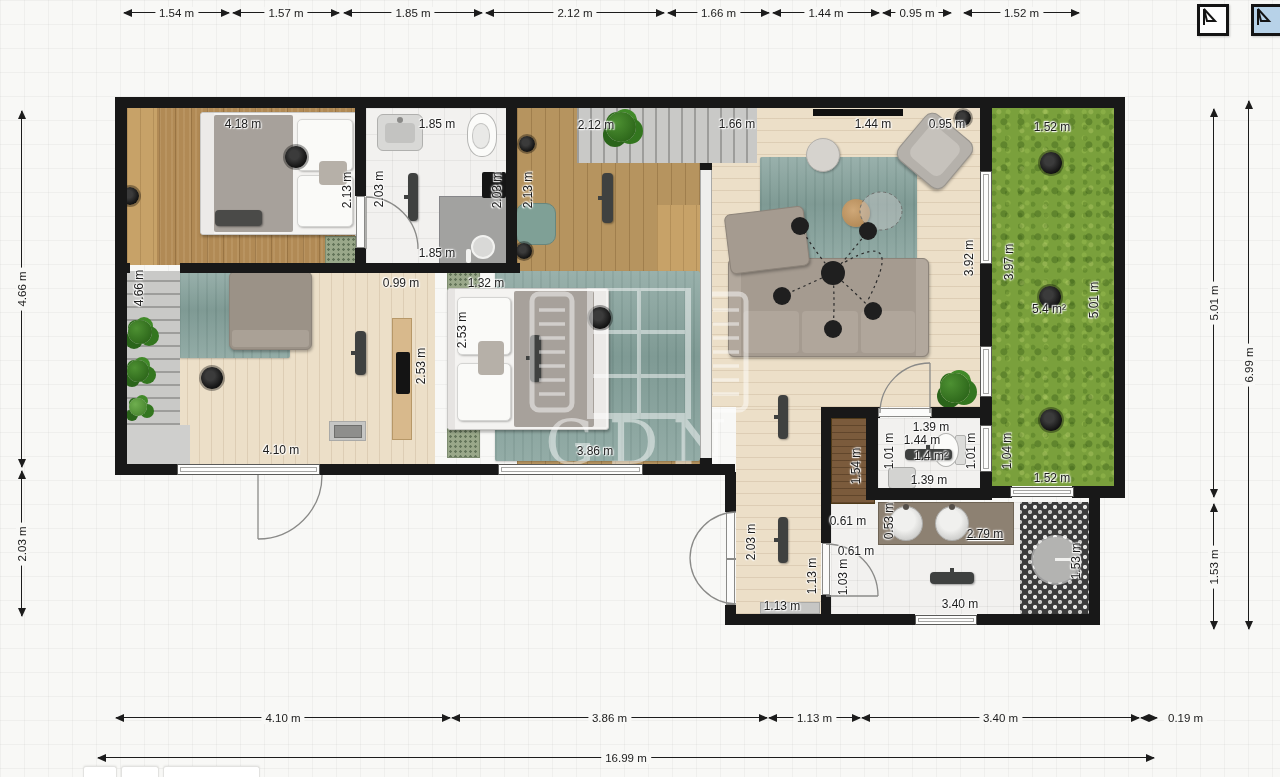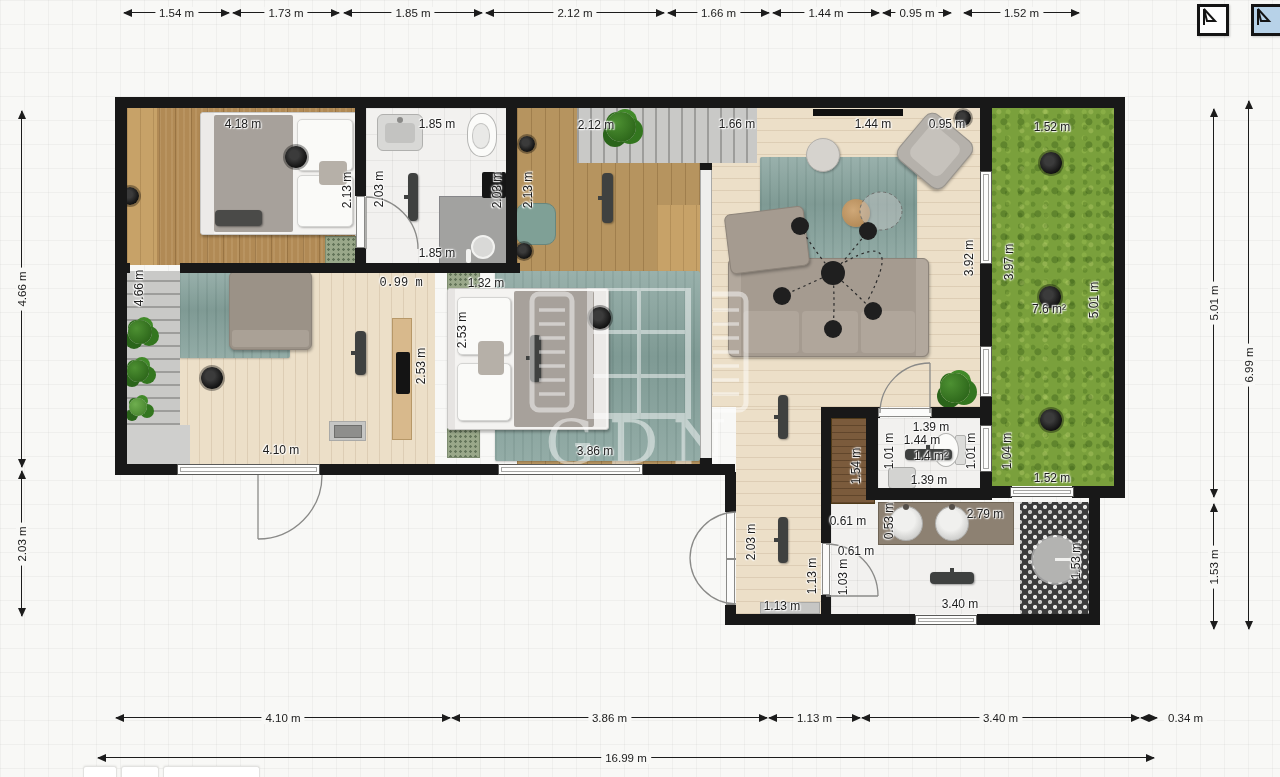--- a/index.html
+++ b/index.html
@@ -339,21 +339,21 @@
 <div class="stubbtn" style="left:83px;top:766px;width:32px;"></div>
 <div class="stubbtn" style="left:121px;top:766px;width:36px;"></div>
 <div class="stubbtn" style="left:163px;top:766px;width:95px;"></div>
 
 <div class="dim h" style="left: 123px; top: 6px; width: 107px;">
     <i class="ln"></i>
     <span class="lbl">1.54 m</span>
   </div>
 <div class="dim h" style="left: 232px; top: 6px; width: 108px;">
     <i class="ln"></i>
-    <span class="lbl">1.73 m</span>
+    <span class="lbl">1.57 m</span>
   </div>
 <div class="dim h" style="left: 343px; top: 6px; width: 140px;">
     <i class="ln"></i>
     <span class="lbl">1.85 m</span>
   </div>
 <div class="dim h" style="left: 485px; top: 6px; width: 180px;">
     <i class="ln"></i>
     <span class="lbl">2.12 m</span>
   </div>
 <div class="dim h" style="left: 667px; top: 6px; width: 103px;">
@@ -383,21 +383,21 @@
 <div class="dim h" style="left: 768px; top: 711px; width: 93px;">
     <i class="ln"></i>
     <span class="lbl">1.13 m</span>
   </div>
 <div class="dim h" style="left: 861px; top: 711px; width: 279px;">
     <i class="ln"></i>
     <span class="lbl">3.40 m</span>
   </div>
 <div class="dim h" style="left: 1140px; top: 711px; width: 18px;">
     <i class="ln"></i>
-    <span class="lbl out">0.34 m</span>
+    <span class="lbl out">0.19 m</span>
   </div>
 <div class="dim h" style="left: 97px; top: 751px; width: 1058px;">
     <i class="ln"></i>
     <span class="lbl">16.99 m</span>
   </div>
 <div class="dim v" style="left: 15px; top: 110px; height: 358px;">
     <i class="ln"></i>
     <span class="lbl">4.66 m</span>
   </div>
 <div class="dim v" style="left: 15px; top: 470px; height: 147px;">
@@ -423,24 +423,24 @@
 <span class="plab" style="left: 873px; top: 124px;">1.44 m</span>
 <span class="plab" style="left: 947px; top: 124px;">0.95 m</span>
 <span class="plab" style="left: 1052px; top: 127px;">1.52 m</span>
 <span class="plab r" style="left: 347px; top: 190px;">2.13 m</span>
 <span class="plab r" style="left: 379px; top: 189px;">2.03 m</span>
 <span class="plab r" style="left: 497px; top: 190px;">2.03 m</span>
 <span class="plab r" style="left: 528px; top: 190px;">2.13 m</span>
 <span class="plab" style="left: 437px; top: 253px;">1.85 m</span>
 <span class="plab r" style="left: 969px; top: 258px;">3.92 m</span>
 <span class="plab r" style="left: 1009px; top: 262px;">3.97 m</span>
-<span class="plab" style="left: 1049px; top: 309px;">7.6 m²</span>
+<span class="plab" style="left: 1049px; top: 309px;">5.4 m²</span>
 <span class="plab r" style="left: 1094px; top: 300px;">5.01 m</span>
 <span class="plab r" style="left: 139px; top: 288px;">4.66 m</span>
-<span class="plab" style="left: 401px; top: 283px; font-family: Liberation Mono, monospace;">0.99 m</span>
+<span class="plab" style="left: 401px; top: 283px;">0.99 m</span>
 <span class="plab" style="left: 486px; top: 283px;">1.32 m</span>
 <span class="plab r" style="left: 462px; top: 330px;">2.53 m</span>
 <span class="plab r" style="left: 421px; top: 366px;">2.53 m</span>
 <span class="plab" style="left: 281px; top: 450px;">4.10 m</span>
 <span class="plab" style="left: 595px; top: 451px;">3.86 m</span>
 <span class="plab" style="left: 922px; top: 440px;">1.44 m</span>
 <span class="plab" style="left: 931px; top: 427px;">1.39 m</span>
 <span class="plab r" style="left: 889px; top: 451px;">1.01 m</span>
 <span class="plab" style="left: 931px; top: 456px;">1.4 m²</span>
 <span class="plab r" style="left: 971px; top: 451px;">1.01 m</span>
@@ -448,15 +448,15 @@
 <span class="plab r" style="left: 1007px; top: 451px;">1.04 m</span>
 <span class="plab" style="left: 1052px; top: 478px;">1.52 m</span>
 <span class="plab r" style="left: 856px; top: 466px;">1.54 m</span>
 <span class="plab" style="left: 848px; top: 521px;">0.61 m</span>
 <span class="plab" style="left: 856px; top: 551px;">0.61 m</span>
 <span class="plab r" style="left: 843px; top: 577px;">1.03 m</span>
 <span class="plab r" style="left: 751px; top: 542px;">2.03 m</span>
 <span class="plab r" style="left: 812px; top: 576px;">1.13 m</span>
 <span class="plab" style="left: 782px; top: 606px;">1.13 m</span>
 <span class="plab r" style="left: 889px; top: 521px;">0.53 m</span>
-<span class="plab" style="left: 985px; top: 514px;">2.79 m</span>
+<span class="plab" style="left: 985px; top: 534px; text-decoration: underline;">2.79 m</span>
 <span class="plab" style="left: 960px; top: 604px;">3.40 m</span>
 <span class="plab r" style="left: 1076px; top: 561px;">1.53 m</span>
 
 </body></html>

